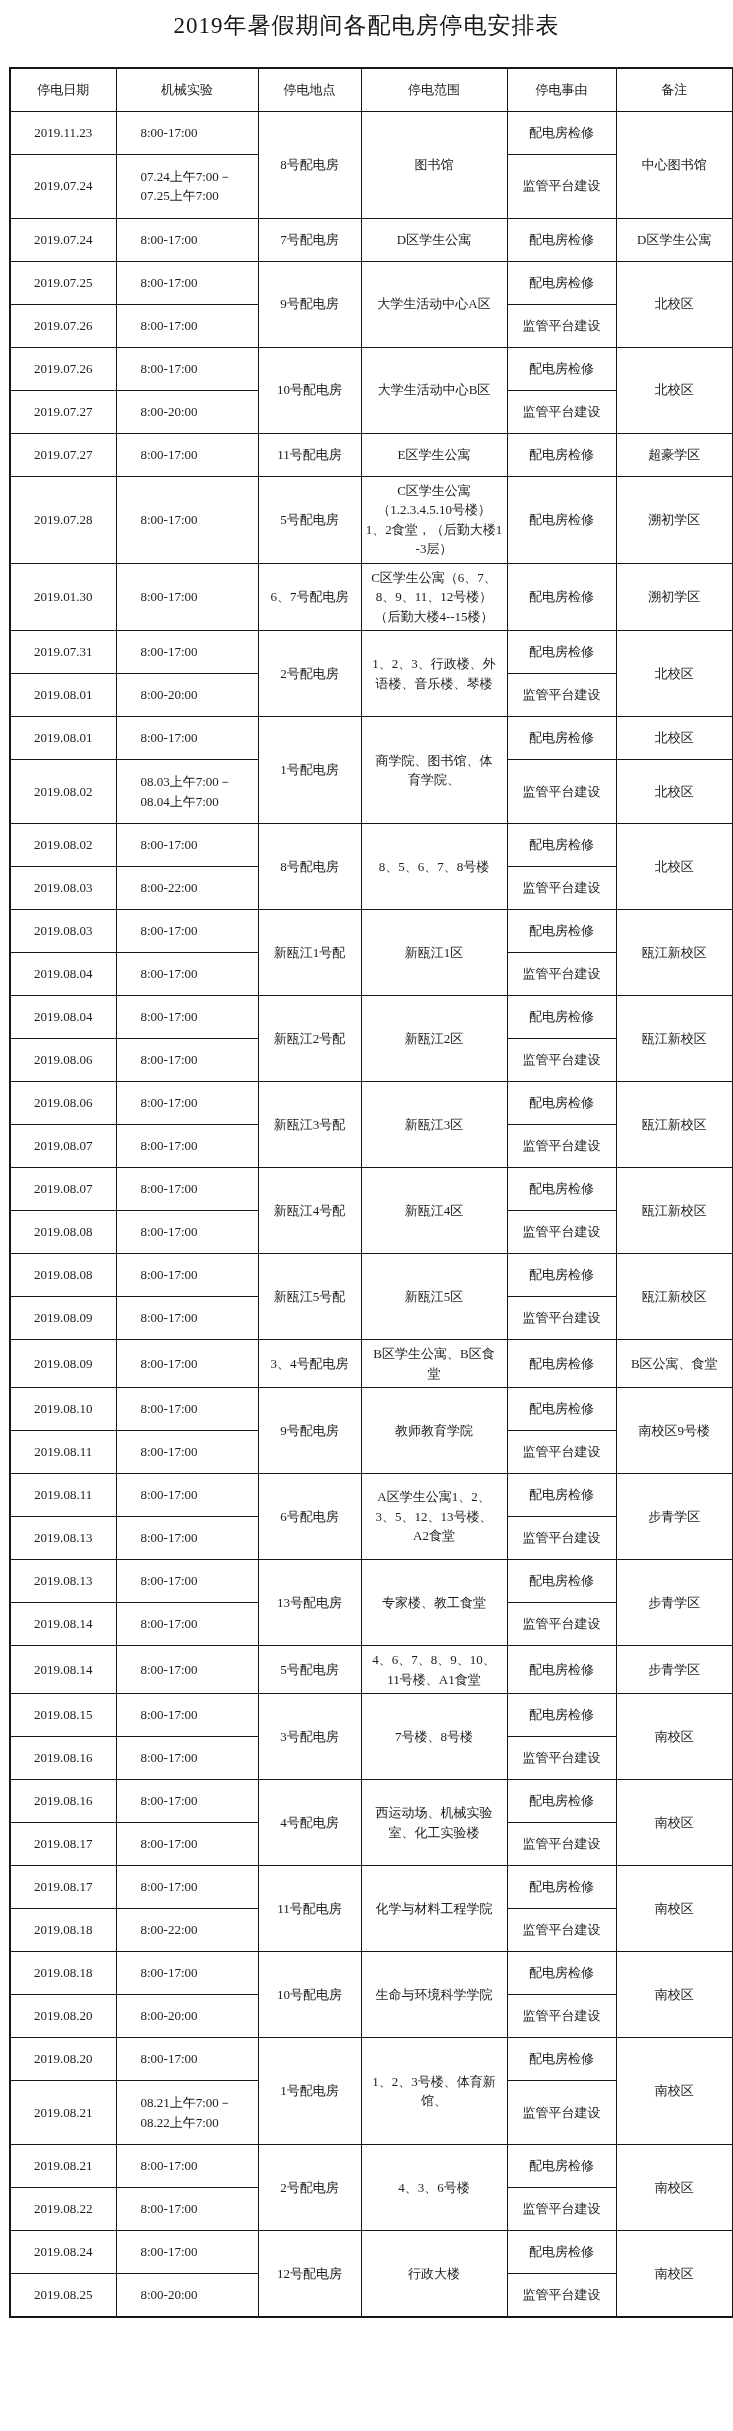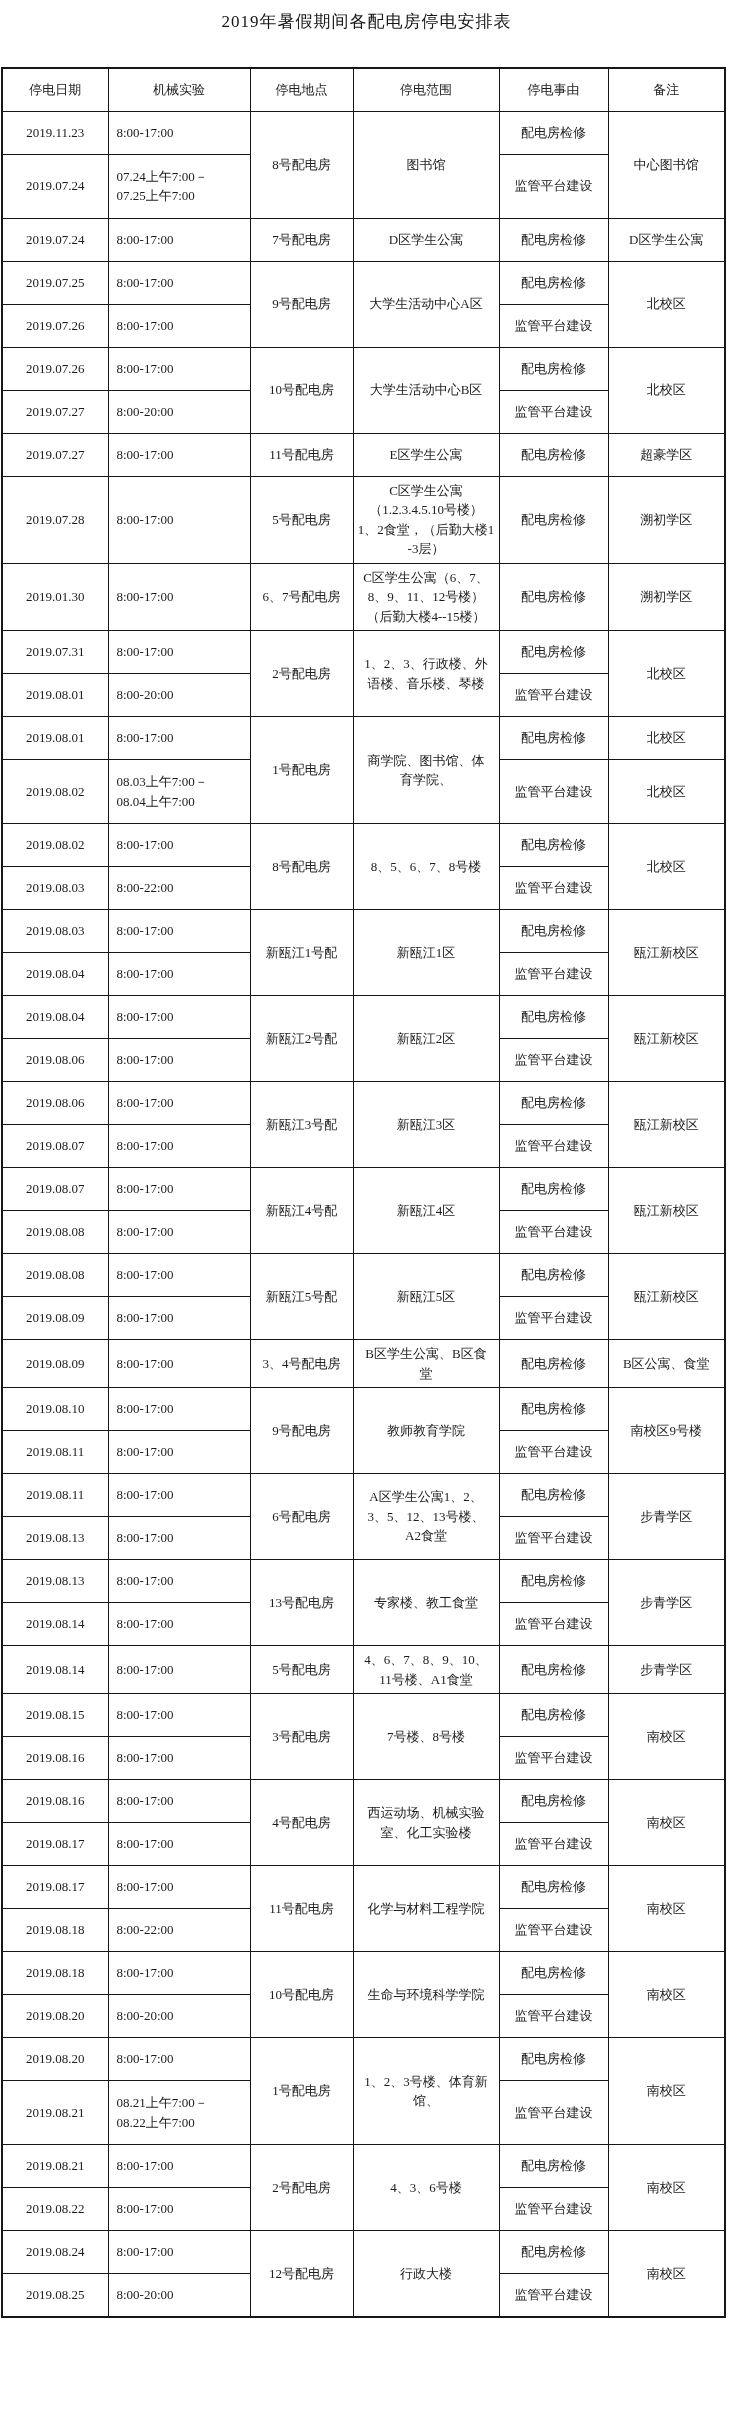--- a/index.html
+++ b/index.html
@@ -3,40 +3,40 @@
 <meta charset="utf-8">
 <style>
   html,body{margin:0;padding:0;}
   body{
     width:733px;height:2431px;position:relative;overflow:hidden;
     background:#ffffff;color:#1c1c1c;
     font-family:"Liberation Serif","DejaVu Serif",serif;
   }
   .title{
     margin:10px 0 0 0;text-align:center;
-    font-size:17px;font-weight:normal;letter-spacing:1px;color:#161616;
+    font-size:23px;font-weight:normal;letter-spacing:1px;color:#161616;
   }
   table.outage{
-    position:absolute;left:1px;top:67px;width:723px;
+    position:absolute;left:9px;top:67px;width:723px;
     border-collapse:collapse;table-layout:fixed;
     border:2px solid #161616;
   }
   th,td{
     border:1px solid #161616;
     font-size:13px;line-height:1.5;
     text-align:center;vertical-align:middle;
     padding:4px 3px;
     white-space:pre-line;
     word-break:break-all;
   }
   thead tr{height:43px;}
   th{font-weight:normal;}
   tbody tr{height:43px;}
   tbody tr.tall{height:64px;}
-  td.time{text-align:left;padding-left:8px;}
+  td.time{text-align:left;padding-left:24px;}
   .wm-overlay{
     position:absolute;left:484px;top:2352px;width:249px;height:79px;
     background:linear-gradient(180deg, rgba(255,255,255,0.35) 0%, rgba(255,255,255,0.72) 55%, rgba(255,255,255,0.8) 100%);
     pointer-events:none;
   }
 </style>
 </head>
 <body>
 
 <h1 class="title">2019年暑假期间各配电房停电安排表</h1>

